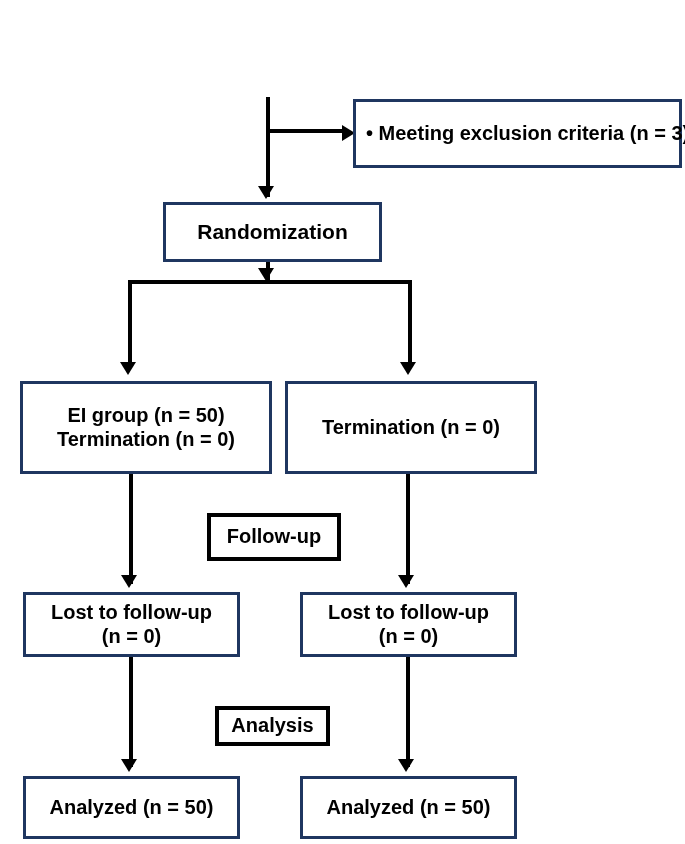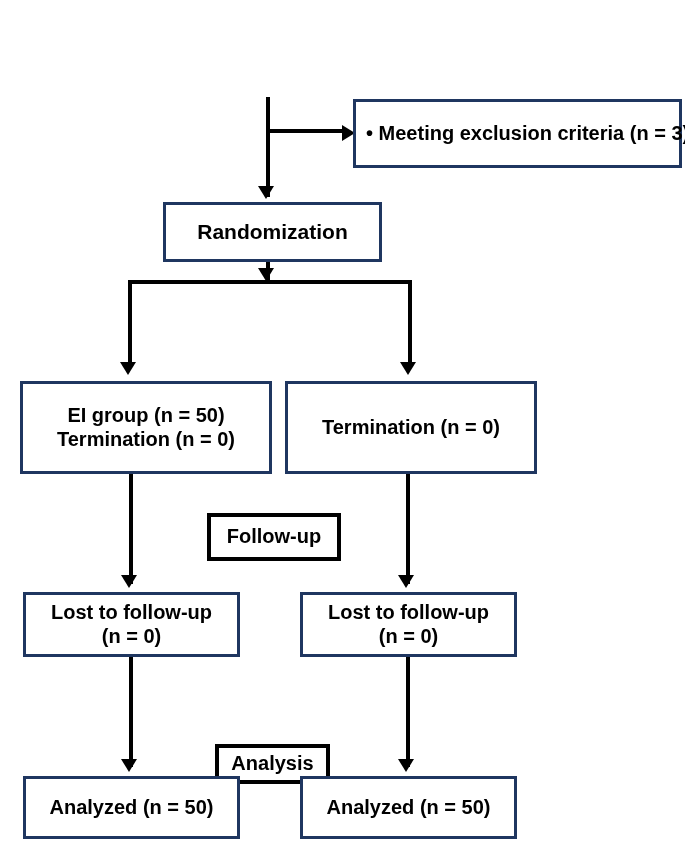--- a/index.html
+++ b/index.html
@@ -38,21 +38,21 @@
   
   #node-assessed   { left: 117px; top: 3px;   width: 308px; height: 95px; font-size: 21px; }
   #node-excluded   { left: 353px; top: 99px;  width: 329px; height: 69px; font-size: 20px; justify-content: flex-start; padding-left: 10px; }
   #node-excluded .lines { text-align: left; }
   #node-random     { left: 163px; top: 202px; width: 219px; height: 60px; font-size: 21px; }
   #node-ei         { left: 5px;   top: 381px; width: 252px; height: 93px; font-size: 20px; margin-left: 15px; }
   #node-lma        { left: 285px; top: 381px; width: 252px; height: 93px; font-size: 20px; }
   #node-followup   { left: 207px; top: 513px; width: 134px; height: 48px; font-size: 20px; }
   #node-lost-left  { left: 23px;  top: 592px; width: 217px; height: 65px; font-size: 20px; }
   #node-lost-right { left: 300px; top: 592px; width: 217px; height: 65px; font-size: 20px; }
-  #node-analysis   { left: 215px; top: 744px; width: 115px; height: 40px; font-size: 20px; }
+  #node-analysis   { left: 215px; top: 706px; width: 115px; height: 40px; font-size: 20px; }
   #node-anz-left   { left: 23px;  top: 776px; width: 217px; height: 63px; font-size: 20px; }
   #node-anz-right  { left: 300px; top: 776px; width: 217px; height: 63px; font-size: 20px; }
 
   
   .conn {
     position: absolute;
     background: #000000;
     z-index: 1;
   }
   .conn.v { width: 4px; }

